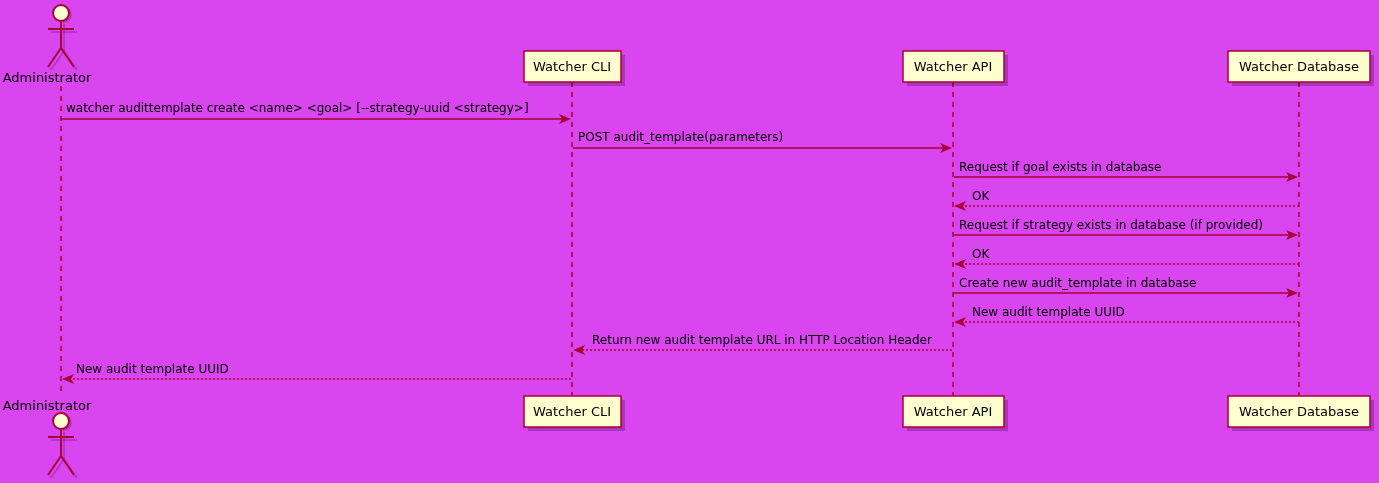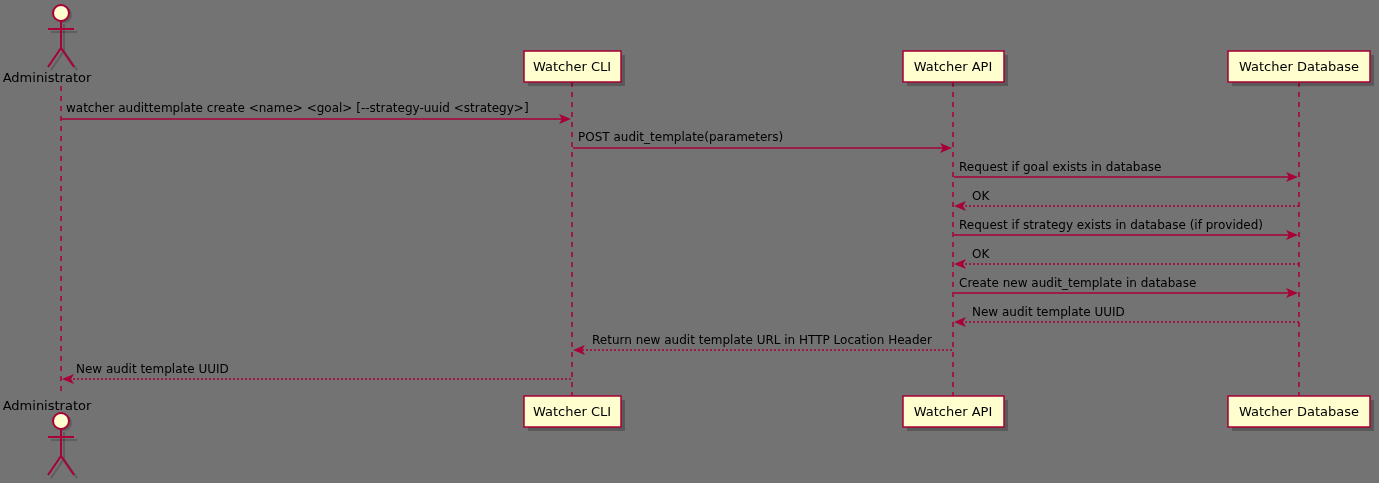--- a/index.html
+++ b/index.html
@@ -8,21 +8,21 @@
     background: #FFFFFF;
   }
   body {
     font-family: "DejaVu Sans", sans-serif;
   }
   #diagram-root {
     position: relative;
     width: 1379px;
     height: 483px;
     overflow: hidden;
-    background: #737373;
+    background: #d946ef;
   }
   #diagram-svg {
     position: absolute;
     left: 0;
     top: 0;
     width: 1379px;
     height: 483px;
   }
   .lifeline {
     stroke: #A80036;

